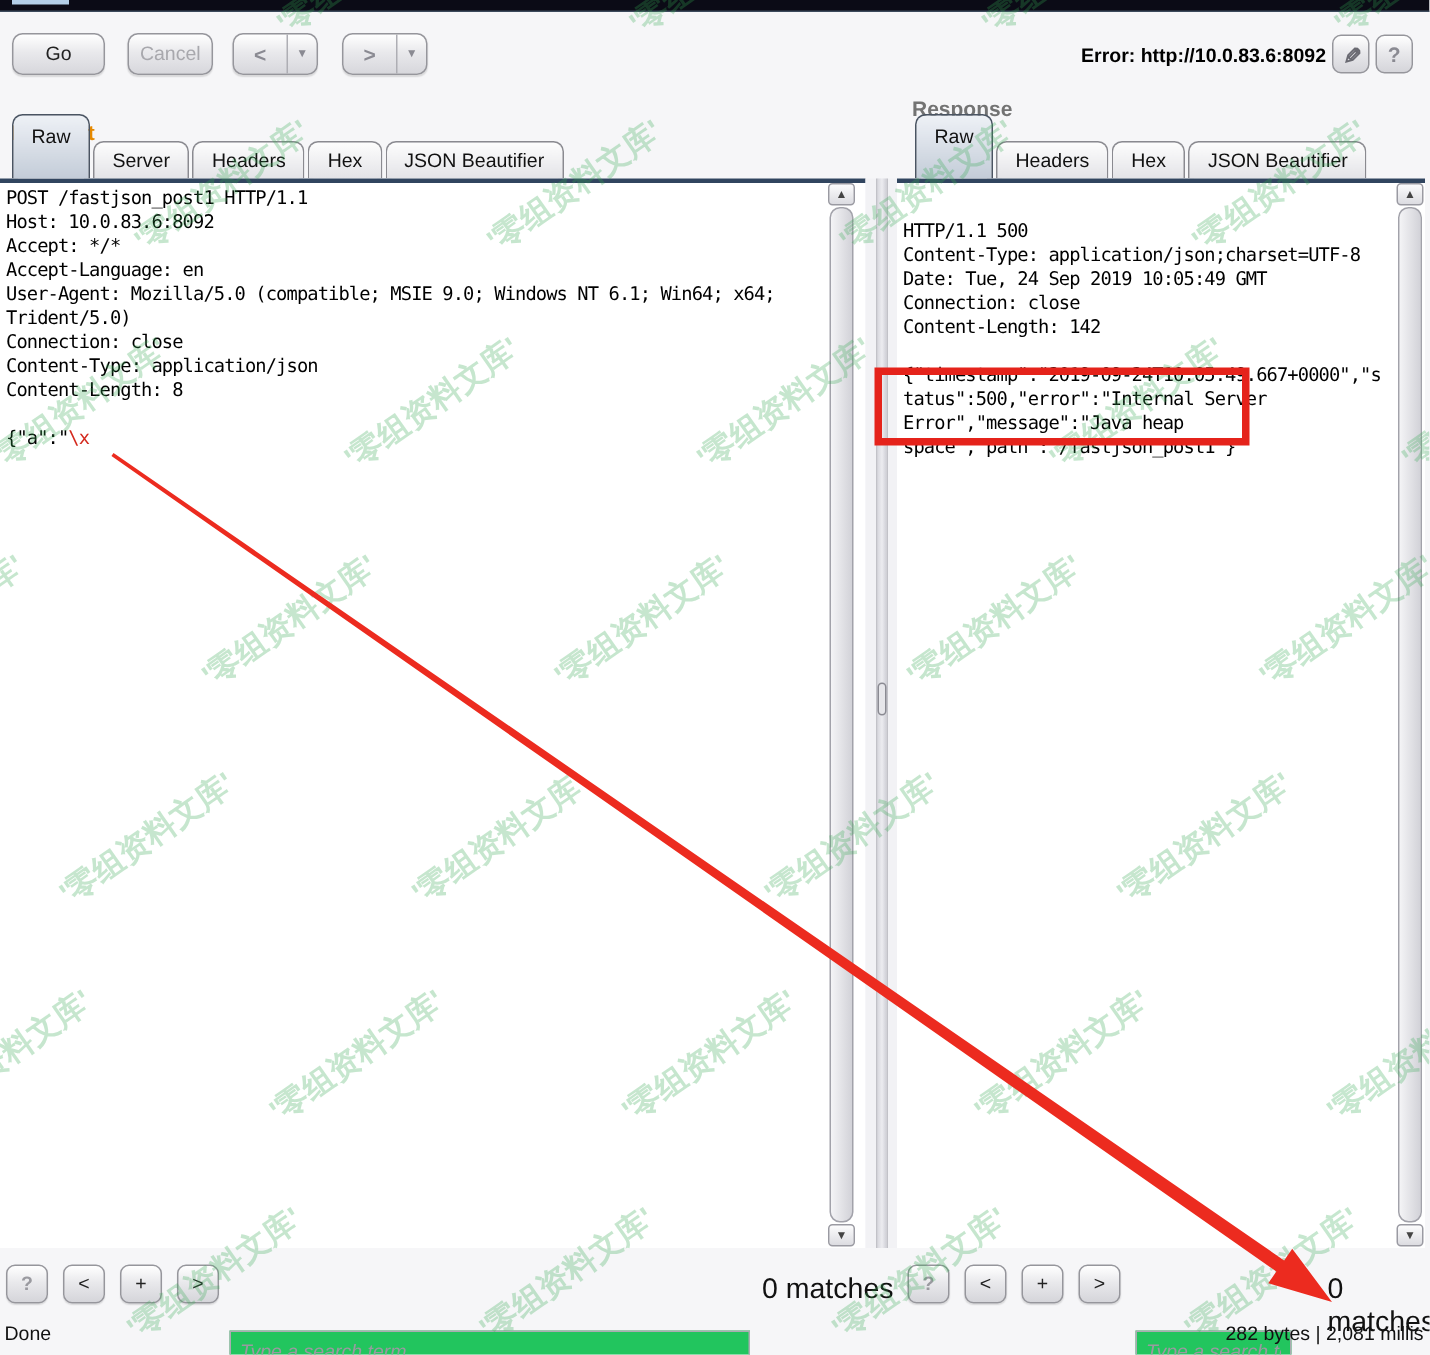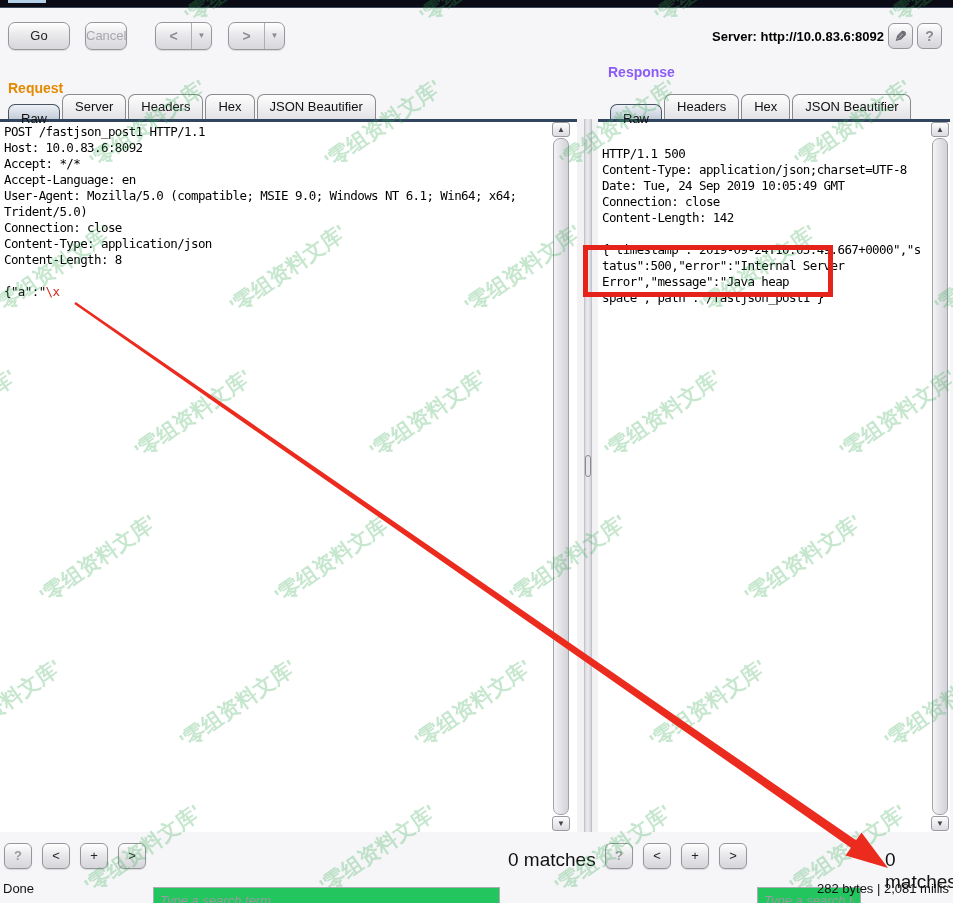--- a/index.html
+++ b/index.html
@@ -53,21 +53,21 @@
   
   .tabs { position:absolute; height:27px; display:flex; gap:2px; align-items:flex-end; }
   .tab {
     height:25px; padding:0 12px;
     background:linear-gradient(#fdfdfd,#e3e3e7);
     border:1px solid #8a8a90; border-bottom:none;
     border-radius:7px 7px 0 0;
     font-size:13px; line-height:24px; color:#111;
   }
   .tab.selected {
-    height:15px; line-height:27px;
+    height:43px; line-height:27px;
     background:linear-gradient(#eef1f6,#c3ccd8);
     border:1px solid #4a5462; border-bottom:none;
     position:relative; z-index:2;
   }
 
   
   .panel {
     position:absolute; top:119px; height:713px;
     background:#ffffff; border-top:3px solid #31455f;
   }
@@ -126,36 +126,36 @@
   #arrow-layer { position:absolute; inset:0; z-index:45; pointer-events:none; }
 </style>
 </head>
 <body>
 
 <div class="topbar">
   <div class="topbar-seg"></div>
 </div>
 
 <div class="btn" style="left:8px;top:22px;width:62px;">Go</div>
-<div class="btn disabled" style="left:85px;top:22px;width:42px;">Cancel</div>
+<div class="btn disabled" style="left:85px;top:22px;width:57px;">Cancel</div>
 <div class="btn split" style="left:155px;top:22px;width:57px;">
   <span class="main">&lt;</span>
   <span class="dd">▼</span>
 </div>
 <div class="btn split" style="left:228px;top:22px;width:57px;">
   <span class="main">&gt;</span>
   <span class="dd">▼</span>
 </div>
 
-<div class="target">Server: http://10.0.83.6:8092</div>
+<div class="target">Error: http://10.0.83.6:8092</div>
 <div class="iconbtn" style="left:888px;"><span class="pencil">✎</span></div>
 <div class="iconbtn" style="left:917px;">?</div>
 
 <div class="sec-title" style="left:8px;top:64px;color:#e58900;margin-top:16px;">Request</div>
-<div class="sec-title" style="left:608px;top:64px;color:#8b5cf6;">Response</div>
+<div class="sec-title" style="left:608px;top:64px;color:#737373;">Response</div>
 
 <div class="tabs" style="left:8px;top:92px;">
   <div class="tab selected">Raw</div>
   <div class="tab">Server</div>
   <div class="tab">Headers</div>
   <div class="tab">Hex</div>
   <div class="tab">JSON Beautifier</div>
 </div>
 
 <div class="tabs" style="left:610px;top:92px;">

